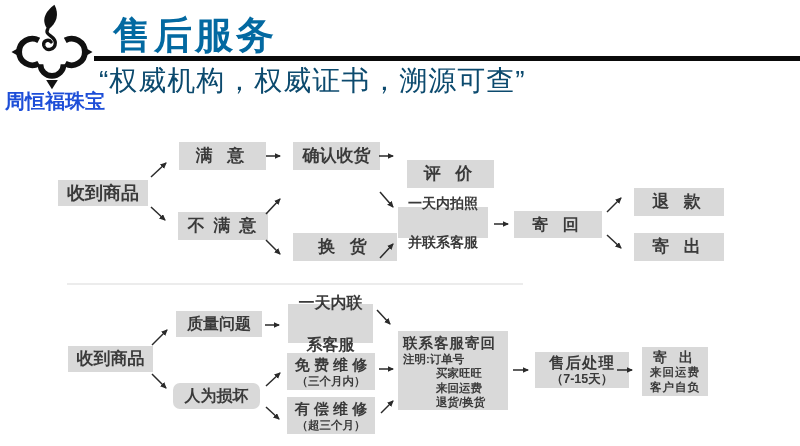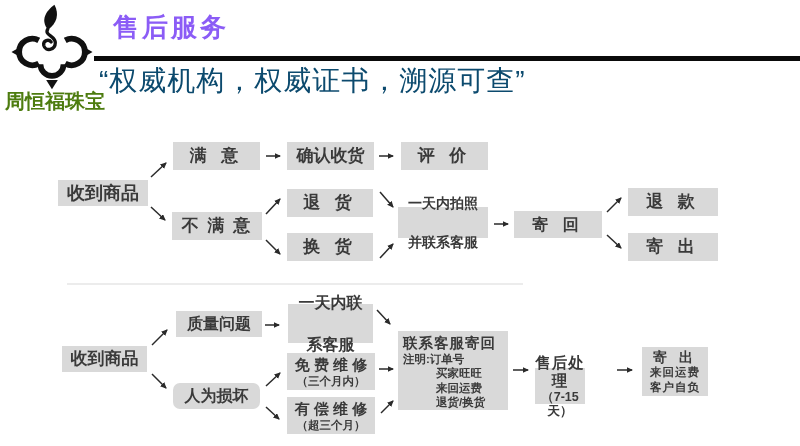--- a/index.html
+++ b/index.html
@@ -3,35 +3,35 @@
 <meta charset="utf-8">
 <style>
   html,body{margin:0;padding:0;background:#fff;}
   #stage{
     position:relative;width:800px;height:446px;background:#ffffff;
     font-family:"Liberation Sans","DejaVu Sans",sans-serif;overflow:hidden;
   }
   
   .logo-wrap{position:absolute;left:6px;top:4px;width:100px;height:110px;}
   .brand-name{position:absolute;left:0px;top:88px;width:110px;text-align:center;
-    font-size:20px;font-weight:bold;color:#4d7c0f;letter-spacing:0px;}
-  .page-title{position:absolute;left:113px;top:10px;font-size:26px;font-weight:bold;
-    color:#8b5cf6;letter-spacing:3px;white-space:nowrap;}
+    font-size:20px;font-weight:bold;color:#1d4ed8;letter-spacing:0px;}
+  .page-title{position:absolute;left:113px;top:10px;font-size:38px;font-weight:bold;
+    color:#0369a1;letter-spacing:3px;white-space:nowrap;}
   .title-rule{position:absolute;left:94px;top:56px;width:706px;height:5px;background:#0a0a0a;}
   .subtitle{position:absolute;left:99px;top:62px;font-size:28px;font-weight:500;
     color:#0c4a6e;letter-spacing:1px;white-space:nowrap;}
   
   .chart-sep{position:absolute;left:67px;top:283px;width:456px;height:2px;background:#ececec;}
   
   .gbox{position:absolute;background:#d9d9d9;color:#3a3a3a;font-weight:bold;
     display:flex;flex-direction:column;align-items:center;justify-content:center;
     text-align:center;line-height:1.12;}
   .ls2{letter-spacing:2px;}
   .ls4{letter-spacing:5px;}
-  .f18{font-size:18px;} .f17{font-size:17px;} .f16{font-size:16px;}
+  .f18{font-size:18px;} .f17{font-size:17px;margin-left:6px;} .f16{font-size:16px;}
   .f15{font-size:15px;} .f14{font-size:14px;} .f11{font-size:11.5px;}
   .bigbox{align-items:flex-start;text-align:left;padding:3px 0 0 5px;box-sizing:border-box;}
   .bigbox .bb-title{font-size:14.5px;line-height:17px;letter-spacing:1px;}
   .bigbox .bb-note{font-size:11.5px;line-height:14.5px;}
   .bigbox .bb-item{font-size:11.5px;line-height:14.5px;padding-left:33px;}
   .shipbox .ship-title{font-size:14px;letter-spacing:4px;line-height:16px;}
   .shipbox .ship-line{font-size:11.5px;line-height:14.5px;letter-spacing:1px;}
   .procbox .proc-l1{font-size:15.5px;letter-spacing:1px;line-height:18px;}
   .procbox .proc-l2{font-size:12.5px;line-height:14px;}
   .twoline .l1{line-height:15px;} .twoline .l2{line-height:15px;margin-top:24px;}
@@ -67,30 +67,27 @@
 
   <div class="gbox f18" style="left:58px;top:180px;width:90px;height:26px;">
       <span>收到商品</span>
     </div>
   <div class="gbox f17 ls4" style="left:173px;top:142px;width:87px;height:28px;">
       <span>满 意</span>
     </div>
   <div class="gbox f17" style="left:287px;top:142px;width:87px;height:28px;">
       <span>确认收货</span>
     </div>
-  <div class="gbox f17 ls4" style="left:401px;top:142px;width:87px;height:28px;">
+  <div class="gbox f17 ls4" style="left:401px;top:160px;width:87px;height:28px;">
       <span>评 价</span>
     </div>
   <div class="gbox f17 ls2" style="left:172px;top:212px;width:90px;height:28px;">
       <span>不 满 意</span>
     </div>
-  <div class="gbox f17 ls4" style="left:287px;top:189px;width:86px;height:28px;">
-      <span>退 货</span>
-    </div>
-  <div class="gbox f17 ls4" style="left:287px;top:233px;width:86px;height:28px;">
+  <div class="gbox f17 ls4" style="left:287px;top:233px;width:104px;height:28px;">
       <span>换 货</span>
     </div>
   <div class="gbox f14 twoline" style="left:398px;top:207px;width:90px;height:31px;">
     <span class="l1">一天内拍照</span>
     <span class="l2">并联系客服</span>
   </div>
   <div class="gbox f16 ls4" style="left:514px;top:211px;width:88px;height:27px;">
       <span>寄 回</span>
     </div>
   <div class="gbox f17 ls4" style="left:628px;top:188px;width:90px;height:28px;">
@@ -123,21 +120,21 @@
     <span class="f15" style="line-height:18px;">免 费 维 修</span>
     <span class="f11" style="line-height:14px;">（三个月内）</span>
   </div>
   <div class="gbox bigbox" style="left:398px;top:331px;width:110px;height:79px;">
     <div class="bb-title">联系客服寄回</div>
     <div class="bb-note">注明:订单号</div>
     <div class="bb-item">买家旺旺</div>
     <div class="bb-item">来回运费</div>
     <div class="bb-item">退货/换货</div>
   </div>
-  <div class="gbox procbox" style="left:535px;top:368px;width:50px;height:36px;">
+  <div class="gbox procbox" style="left:535px;top:352px;width:94px;height:36px;">
     <span class="proc-l1">售后处理</span>
     <span class="proc-l2">（7-15天）</span>
   </div>
   <div class="gbox shipbox" style="left:642px;top:347px;width:66px;height:49px;">
     <span class="ship-title">寄 出</span>
     <span class="ship-line">来回运费</span>
     <span class="ship-line">客户自负</span>
   </div>
 
   <svg class="overlay" width="800" height="446" viewBox="0 0 800 446">

